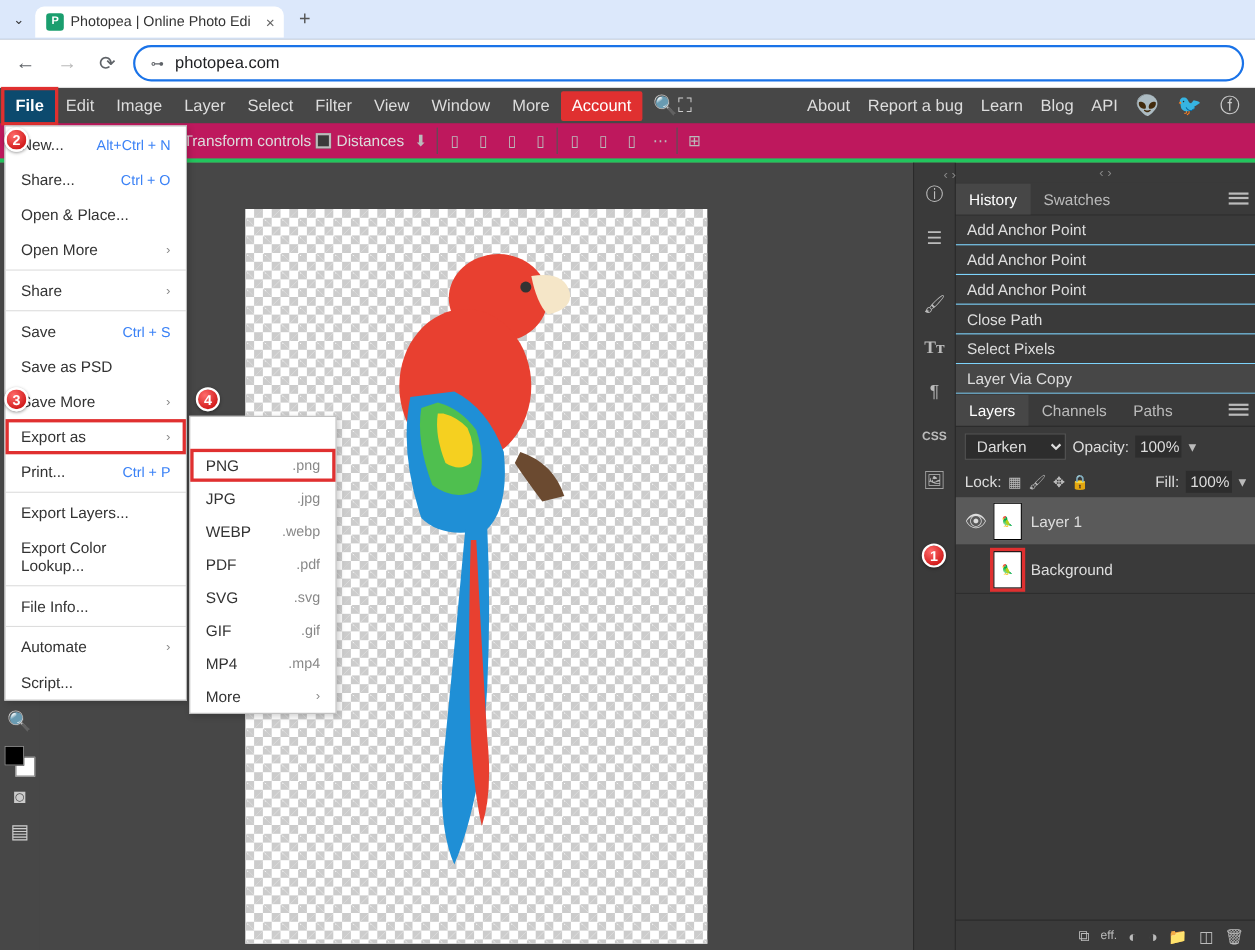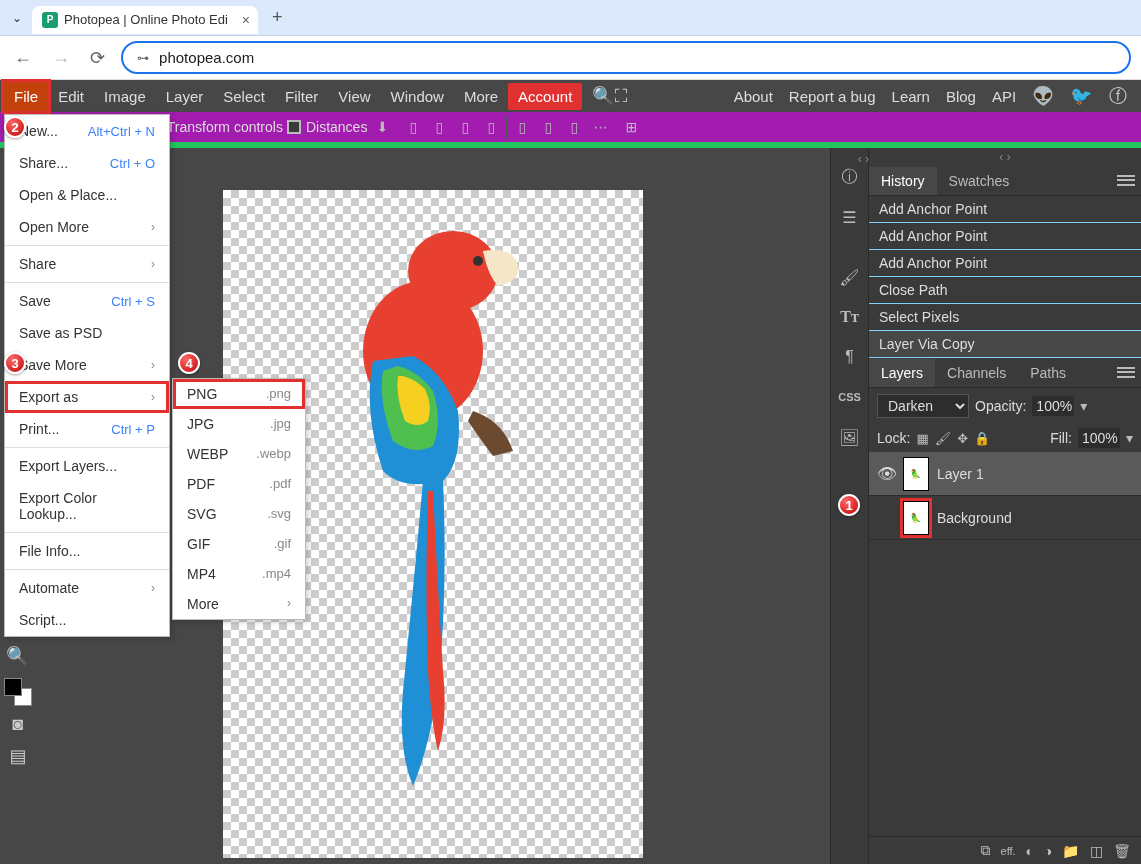--- a/index.html
+++ b/index.html
@@ -16,27 +16,27 @@
 .url-bar-row { background: #fff; height: 44px; display: flex; align-items: center; padding: 0 10px; gap: 12px; border-bottom: 1px solid #ddd; }
 .nav-btn { color: #5f6368; font-size: 18px; padding: 4px; }
 .nav-btn.disabled { color: #bbb; }
 .url-input { flex: 1; border: 2px solid #1a73e8; border-radius: 20px; padding: 6px 14px; font-size: 14px; display: flex; align-items: center; gap: 10px; }
 .url-security { color: #5f6368; font-size: 12px; }
 .url-text { font-size: 15px; color: #202124; }
 
 
 .menubar { background: #474747; height: 32px; display: flex; align-items: center; padding: 0 4px; color: #ddd; font-size: 15px; }
 .menu-item { padding: 6px 10px; cursor: pointer; }
-.menu-item.highlighted { background: #c2410c; outline: 3px solid #e03030; color: #fff; }
+.menu-item.highlighted { background: #0c4a6e; outline: 3px solid #e03030; color: #fff; font-weight: bold; }
 .menu-account { background: #e03030; color: #fff; padding: 5px 10px; border-radius: 2px; }
 .menubar-right { margin-left: auto; display: flex; align-items: center; gap: 16px; padding-right: 10px; }
 .menubar-icon { color: #ccc; font-size: 18px; }
 
 
-.options-bar { background: #a21caf; height: 36px; display: flex; align-items: center; padding: 0 8px; gap: 4px; border-bottom: 6px solid #22c55e; color: #ddd; font-size: 14px; }
+.options-bar { background: #be185d; height: 36px; display: flex; align-items: center; padding: 0 8px; gap: 4px; border-bottom: 4px solid #22c55e; color: #ddd; font-size: 14px; }
 .opt-select { background: #3a3a3a; border: 1px solid #555; color: #ddd; padding: 3px 6px; font-size: 13px; }
 .opt-check { display: flex; align-items: center; gap: 5px; }
 .opt-checkbox { width: 14px; height: 14px; border: 2px solid #bbb; background: #3a3a3a; }
 .opt-icon { width: 22px; height: 22px; display: flex; align-items: center; justify-content: center; color: #bbb; border: 1px solid transparent; }
 .opt-sep { width: 1px; height: 24px; background: #555; }
 
 
 .main-row { display: flex; height: calc(100% - 148px); }
 
 
@@ -50,21 +50,21 @@
 .file-menu { position: absolute; left: 4px; top: 114px; width: 166px; background: #fff; border: 1px solid #bbb; box-shadow: 2px 2px 6px rgba(0,0,0,0.2); font-size: 14px; color: #333; z-index: 100; }
 .file-menu .mi { padding: 8px 14px; display: flex; justify-content: space-between; align-items: center; cursor: pointer; }
 .file-menu .mi.highlighted { outline: 3px solid #e03030; outline-offset: -3px; }
 .file-menu .sep { border-top: 1px solid #ddd; margin: 2px 0; }
 .shortcut { color: #3b82f6; font-size: 13px; }
 .submenu-arrow { color: #888; font-size: 12px; }
 
 
 .export-menu { position: absolute; left: 172px; top: 378px; width: 134px; background: #fff; border: 1px solid #bbb; box-shadow: 2px 2px 6px rgba(0,0,0,0.2); font-size: 14px; color: #333; z-index: 101; }
 .export-menu .ei { padding: 7px 14px; display: flex; justify-content: space-between; cursor: pointer; }
-.export-menu .ei.highlighted { outline: 3px solid #e03030; outline-offset: -3px; }
+.export-menu .ei.highlighted { outline: 3px solid #e03030; outline-offset: -3px; margin-top: 29px; }
 .export-menu .ext { color: #888; font-size: 13px; }
 
 
 .canvas-wrap { flex: 1; display: flex; align-items: flex-start; justify-content: center; padding-top: 42px; background: #474747; }
 .canvas { width: 420px; height: 668px; background-image: 
   linear-gradient(45deg, #ccc 25%, transparent 25%), 
   linear-gradient(-45deg, #ccc 25%, transparent 25%), 
   linear-gradient(45deg, transparent 75%, #ccc 75%), 
   linear-gradient(-45deg, transparent 75%, #ccc 75%);
   background-size: 16px 16px;

